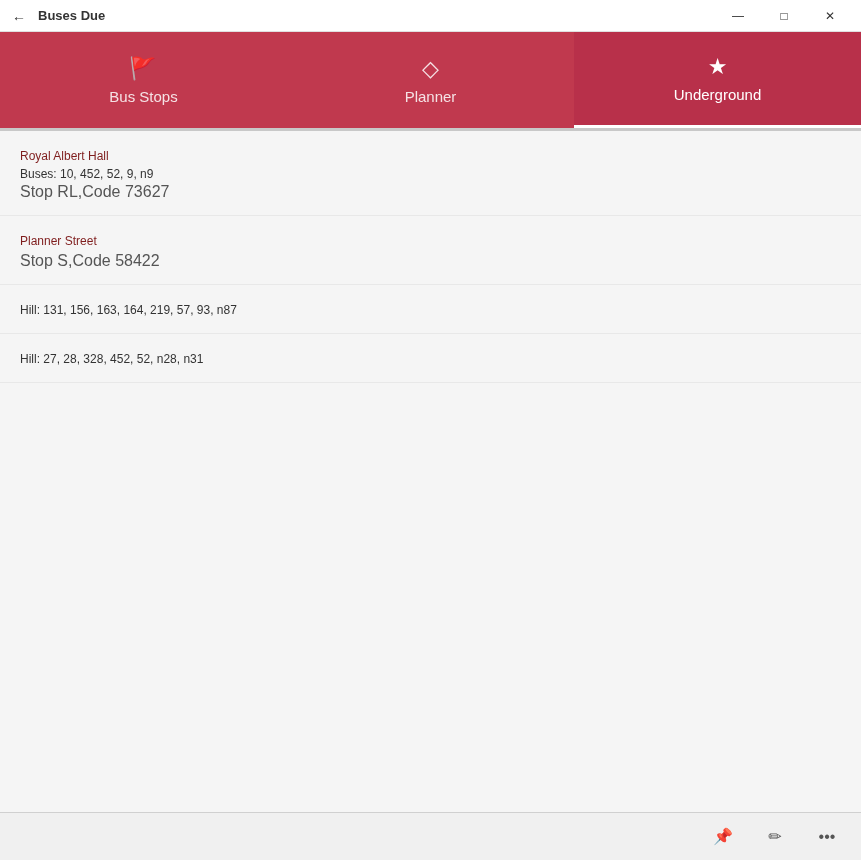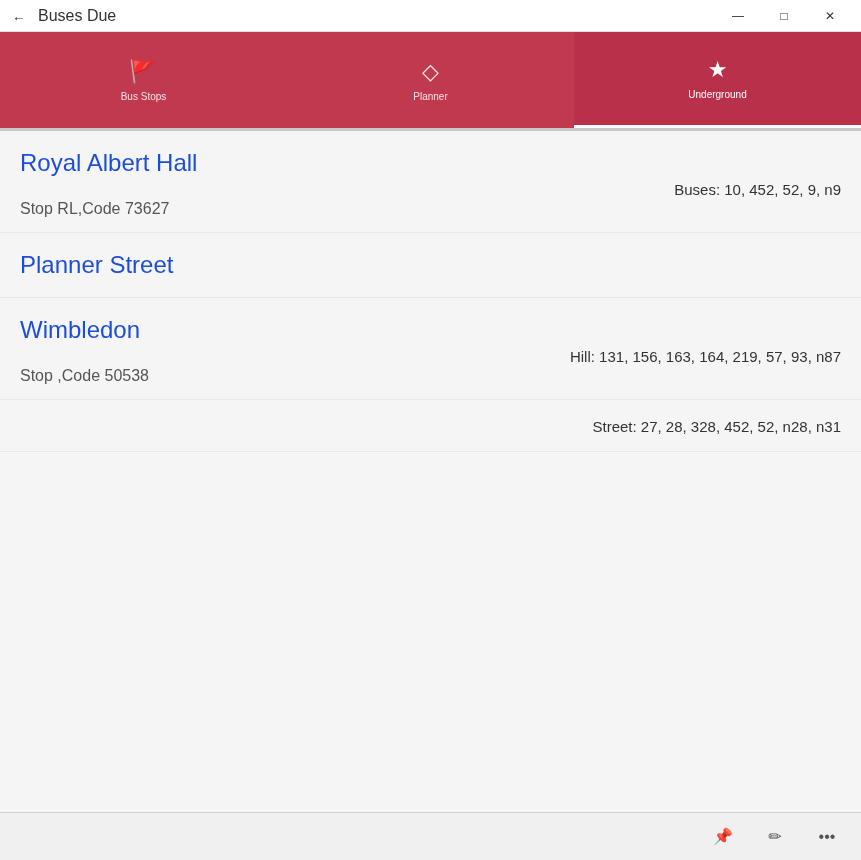--- a/index.html
+++ b/index.html
@@ -39,23 +39,23 @@
     .title-bar-back {
       font-size: 14px;
       color: #333;
       cursor: pointer;
       background: none;
       border: none;
       padding: 4px;
     }
 
     .title-bar-title {
-      font-size: 16px;
-      color: #333;
-      font-weight: 400;
+      font-size: 13px;
+      color: #333;
+      font-weight: 700;
     }
 
     .title-bar-controls {
       display: flex;
       align-items: center;
     }
 
     .title-btn {
       width: 46px;
       height: 32px;
@@ -95,21 +95,21 @@
       background: #b8304a;
       opacity: 1;
       border-bottom: 3px solid white;
     }
 
     .nav-tab .tab-icon {
       font-size: 22px;
     }
 
     .nav-tab .tab-label {
-      font-size: 10px;
+      font-size: 15px;
     }
 
     
     .tab-separator {
       height: 3px;
       background: #c8c8c8;
       flex-shrink: 0;
     }
 
     
@@ -120,31 +120,30 @@
       padding: 0;
     }
 
     .favourite-item {
       padding: 18px 20px 14px 20px;
       cursor: pointer;
       border-bottom: 1px solid #e8e8e8;
     }
 
     .favourite-name {
-      font-size: 24px;
-      color: #1d4ed8;
+      font-size: 12px;
+      color: #7f1d1d;
       font-weight: 400;
       margin-bottom: 4px;
     }
 
     .favourite-buses {
-      font-size: 15px;
+      font-size: 12px;
       color: #333;
       margin-bottom: 2px;
-      text-align: right;
     }
 
     .favourite-stop {
       font-size: 16px;
       color: #555;
     }
 
     
     .bottom-bar {
       height: 48px;
@@ -205,28 +204,27 @@
 <div class="tab-separator"></div>
 
 <div class="main-content">
 <div class="favourite-item">
       <div class="favourite-name">Royal Albert Hall</div>
       <div class="favourite-buses">Buses: 10, 452, 52, 9, n9</div>
       <div class="favourite-stop">Stop RL,Code 73627</div>
     </div>
     <div class="favourite-item">
       <div class="favourite-name">Planner Street</div>
+      <div class="favourite-stop">Stop S,Code 58422</div>
     </div>
     <div class="favourite-item">
-      <div class="favourite-name">Wimbledon</div>
       <div class="favourite-buses">Hill: 131, 156, 163, 164, 219, 57, 93, n87</div>
-      <div class="favourite-stop">Stop ,Code 50538</div>
     </div>
     <div class="favourite-item">
-      <div class="favourite-buses">Street: 27, 28, 328, 452, 52, n28, n31</div>
+      <div class="favourite-buses">Hill: 27, 28, 328, 452, 52, n28, n31</div>
     </div>
   </div>
 
 <div class="bottom-bar">
   <button class="bottom-btn">
     <span>📌</span>
   </button>
   <button class="bottom-btn">
     <span>✏</span>
   </button>

